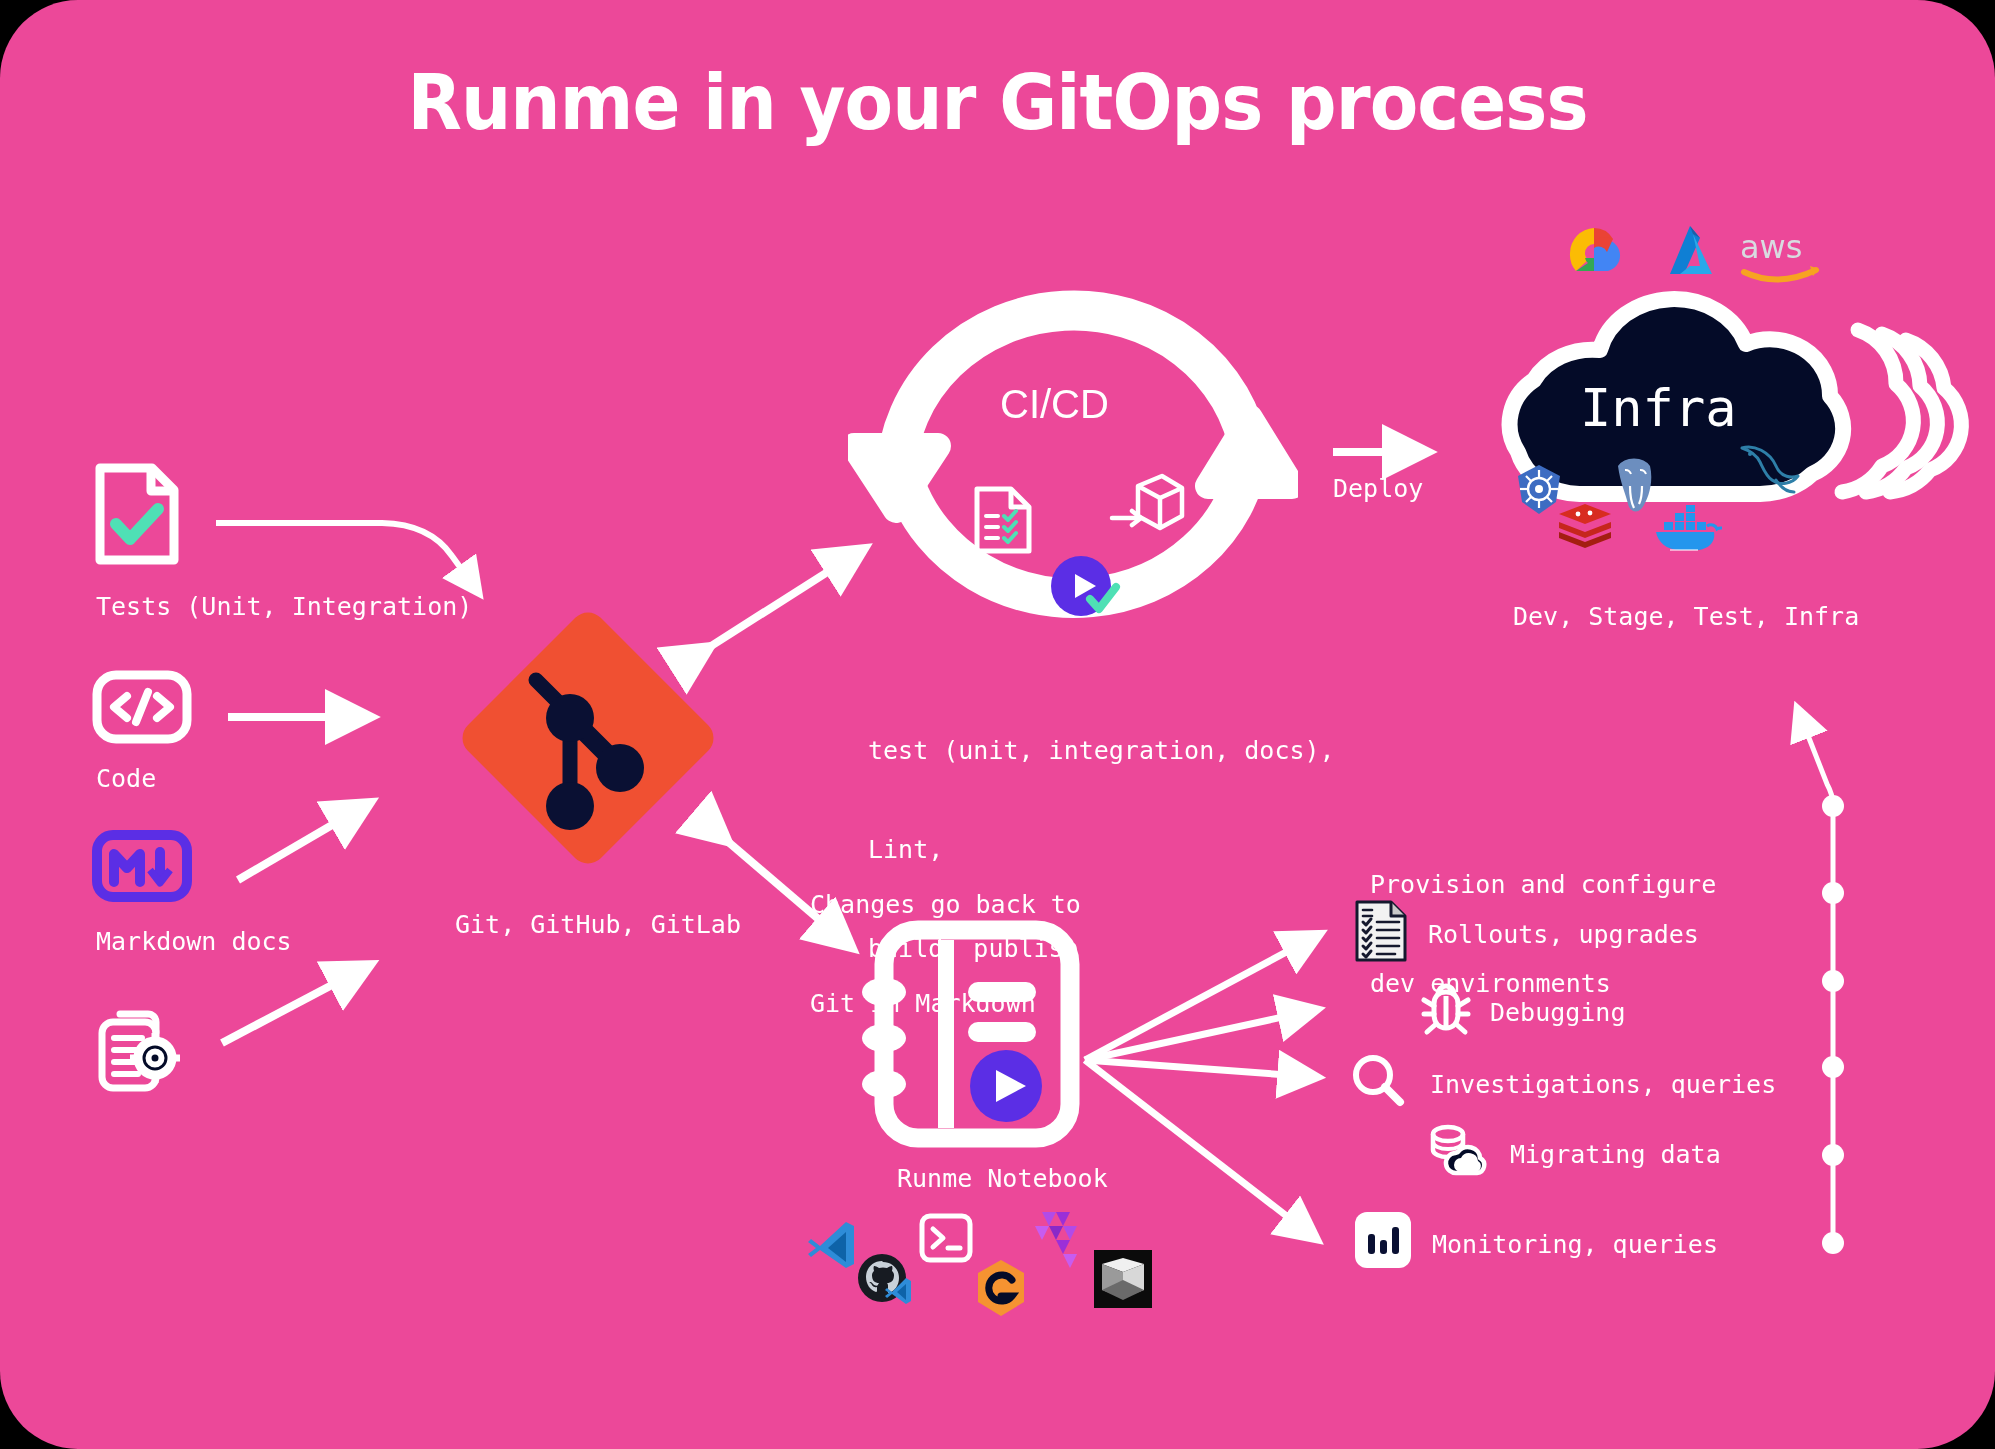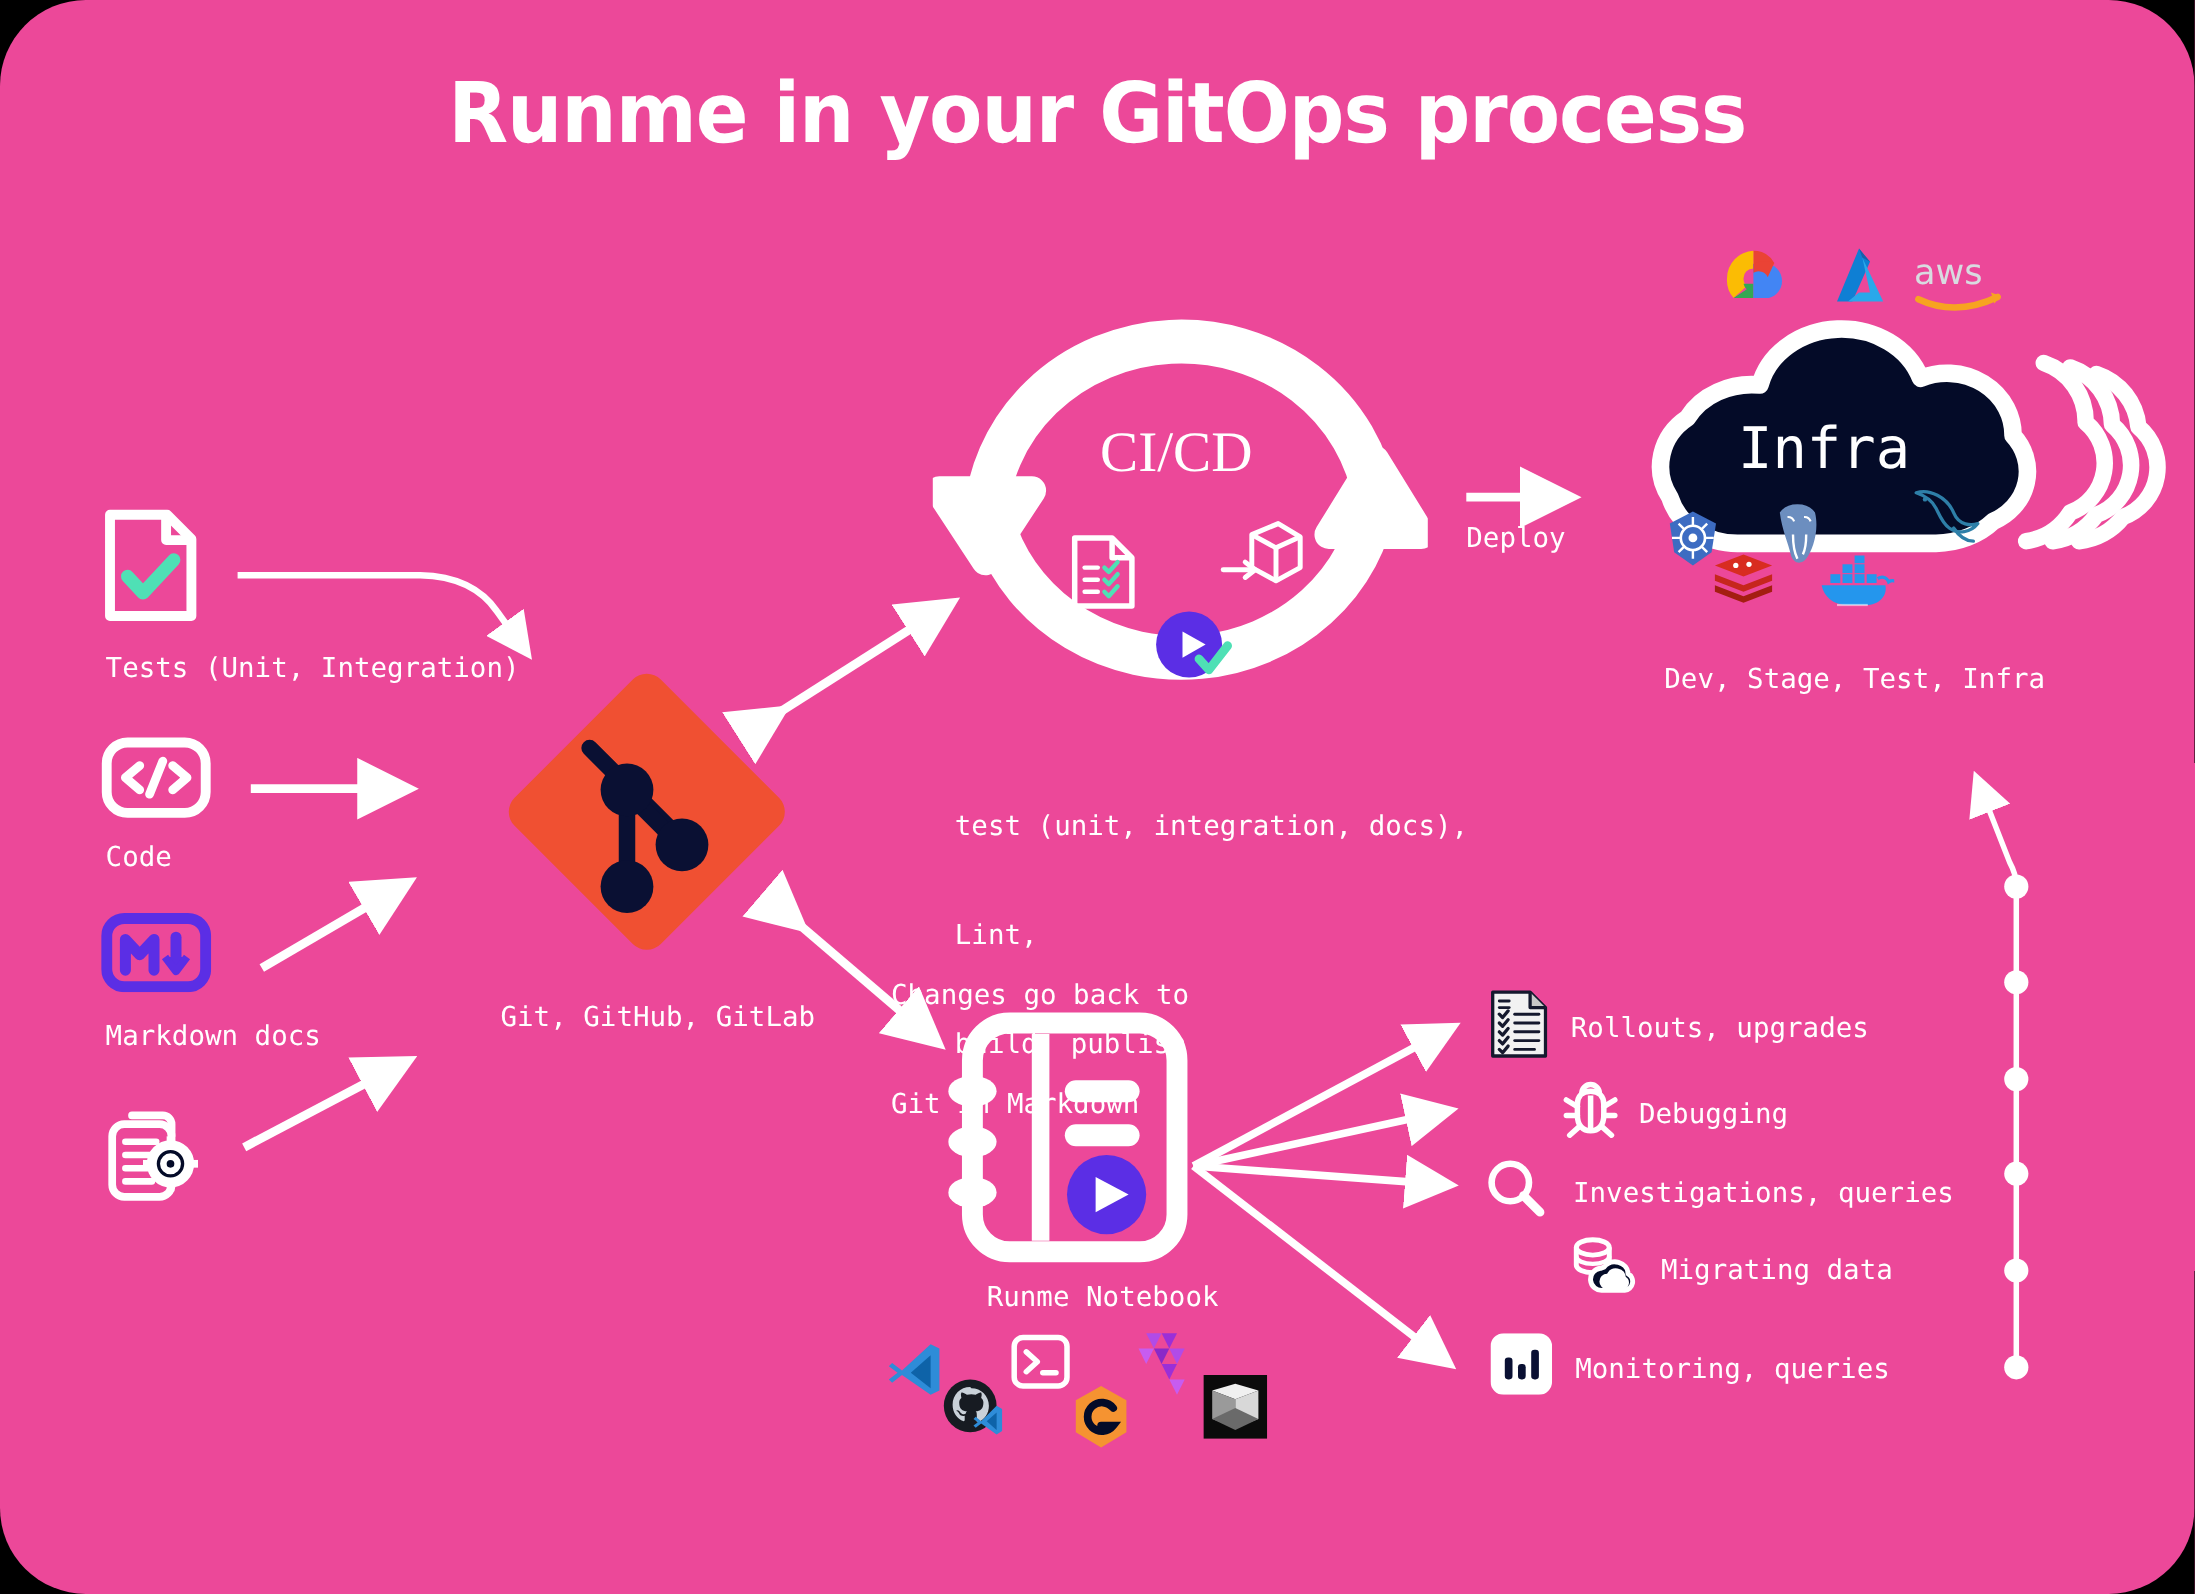--- a/index.html
+++ b/index.html
@@ -159,21 +159,21 @@
   <div class="icon-box" style="left:848px; top:258px; width:450px; height:400px;">
     <svg width="450" height="400" viewBox="0 0 450 400">
 
       <path d="M48,215 A178,168 0 0 1 402,196" fill="none" stroke="#fff" stroke-width="40" stroke-linecap="butt"></path>
       <path d="M6,188 L90,188 L48,252 Z" fill="#fff" stroke="#fff" stroke-width="26" stroke-linejoin="round"></path>
 
       <path d="M402,196 A178,168 0 0 1 58,228" fill="none" stroke="#fff" stroke-width="40" stroke-linecap="butt"></path>
       <path d="M360,228 L444,228 L402,160 Z" fill="#fff" stroke="#fff" stroke-width="26" stroke-linejoin="round"></path>
     </svg>
   </div>
-  <div class="abs" style="left:1000px; top:382px; font-family:Liberation Serif, serif; font-size:52px; color:#fff;">CI/CD</div>
+  <div class="abs" style="left:1000px; top:382px; font-family:Liberation Sans, sans-serif; font-size:40px; color:#fff;">CI/CD</div>
 
   <div class="icon-box" style="left:972px; top:485px; width:62px; height:70px;">
     <svg width="62" height="70" viewBox="0 0 62 70">
       <path d="M5,4 h34 l18,18 v44 h-52 z" fill="none" stroke="#fff" stroke-width="5" stroke-linejoin="round"></path>
       <path d="M39,4 v18 h18" fill="none" stroke="#fff" stroke-width="5" stroke-linejoin="round"></path>
       <g stroke="#fff" stroke-width="4" stroke-linecap="round">
         <path d="M14,31 h12"></path>
           <path d="M14,42 h12"></path>
           <path d="M14,53 h12"></path>
       </g>
@@ -372,20 +372,24 @@
   <div class="icon-box" style="left:1094px; top:1250px; width:58px; height:58px;">
     <svg width="58" height="58" viewBox="0 0 58 58">
       <rect x="0" y="0" width="58" height="58" fill="#0B0B0B"></rect>
       <path d="M8,14 L29,8 L50,14 L29,22 Z" fill="#F0F0F0"></path>
       <path d="M8,14 L29,22 L29,48 L8,40 Z" fill="#9A9A9A"></path>
       <path d="M50,14 L29,22 L29,48 L50,40 Z" fill="#D8D8D8"></path>
       <path d="M8,40 L29,30 L50,40 L29,50 Z" fill="#6A6A6A"></path>
     </svg>
   </div>
 
+  <div class="abs mono-label" style="left:1370px; top:802px;">
+    <div>Provision and configure</div>
+    <div>dev environments</div>
+  </div>
 
   <div class="icon-box" style="left:1355px; top:900px; width:52px; height:62px;">
     <svg width="52" height="62" viewBox="0 0 52 62">
       <path d="M2,2 h34 l14,14 v44 h-48 z" fill="#F2F2F2" stroke="#15192E" stroke-width="3" stroke-linejoin="round"></path>
       <path d="M36,2 v14 h14" fill="#C9C9C9" stroke="#15192E" stroke-width="3" stroke-linejoin="round"></path>
       <g stroke="#15192E" stroke-width="2.6" stroke-linecap="round">
         <path d="M8,10 h9"></path>
           <path d="M8,16 h9"></path>
         <path d="M22,22 h22"></path>
           <path d="M22,30 h22"></path>

